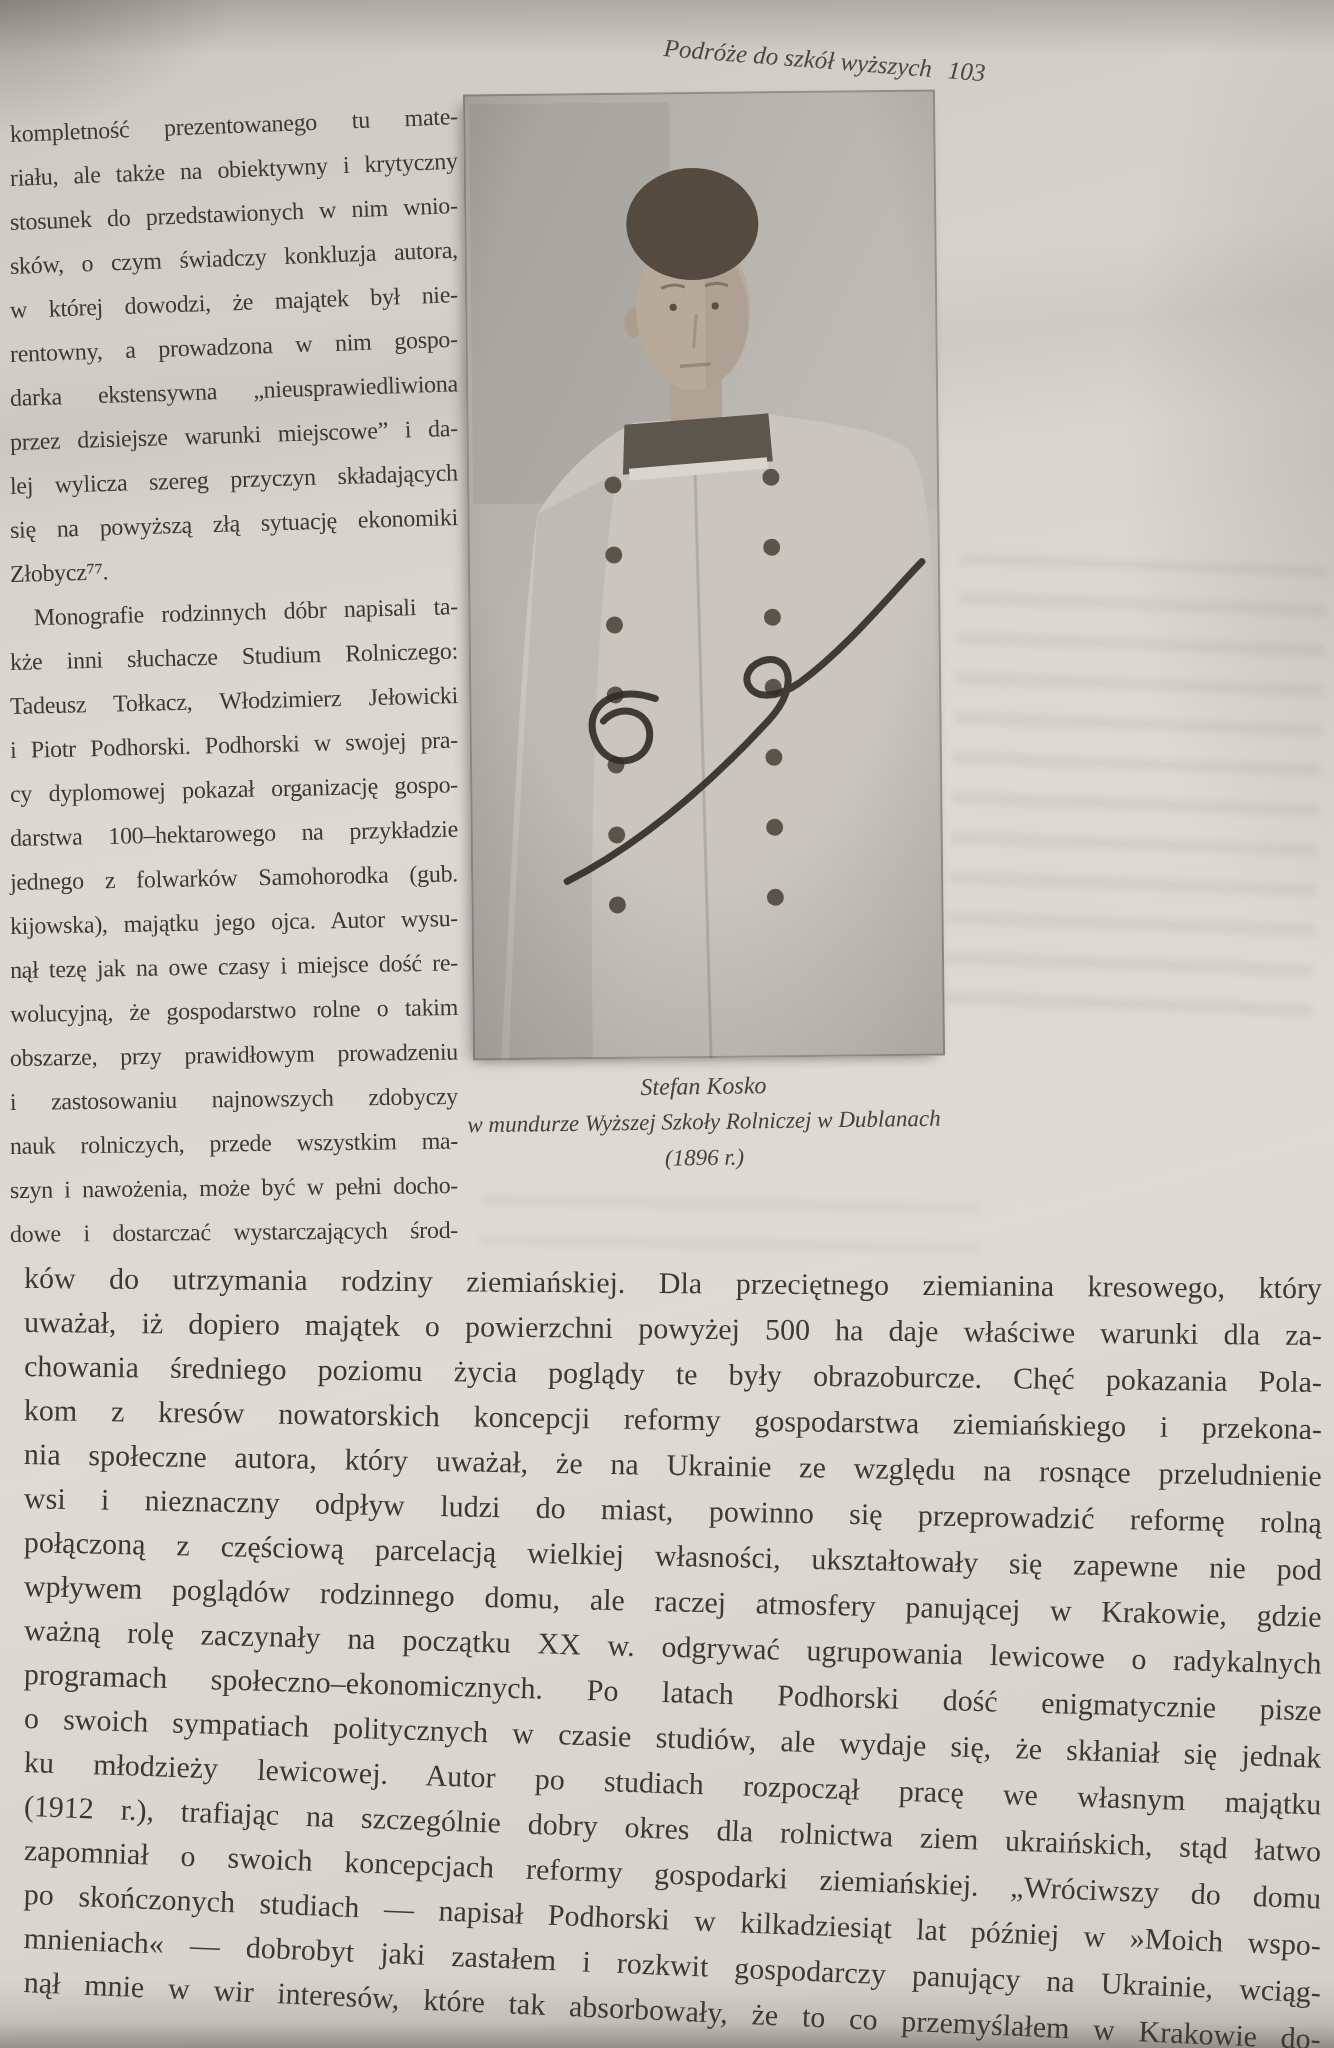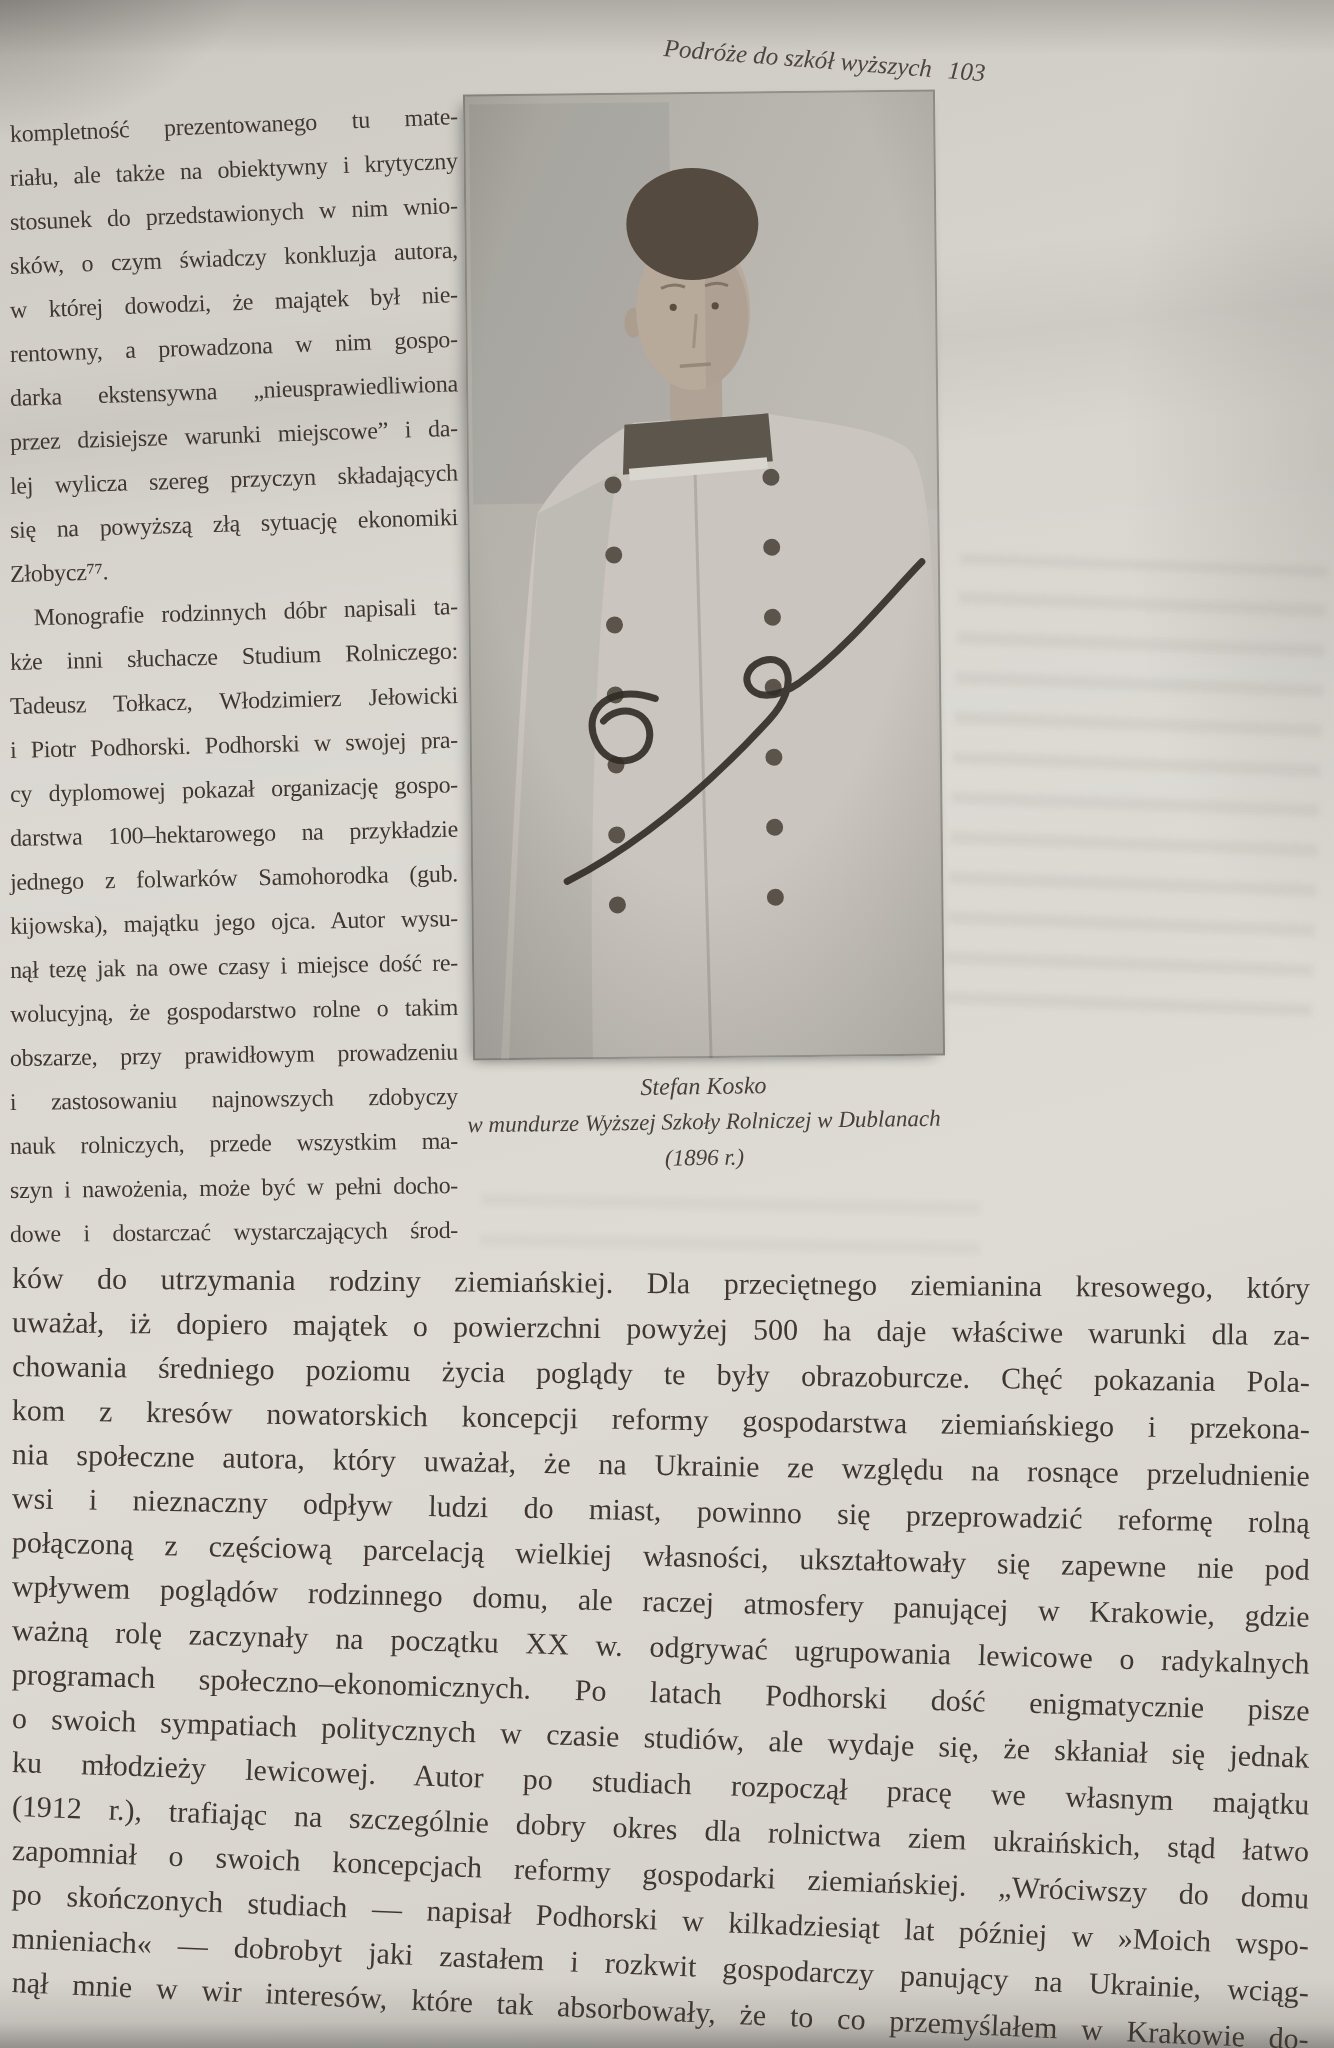--- a/index.html
+++ b/index.html
@@ -42,21 +42,21 @@
   }
   .figure svg{display:block;width:100%;height:100%;}
   .caption{
     position:absolute;left:458px;top:1068px;width:492px;
     transform:rotate(-0.8deg);transform-origin:center;
     font-style:italic;color:#45403a;text-align:center;
   }
   .caption .cline{font-size:23px;line-height:36px;white-space:nowrap;}
   .caption .c1{font-size:24px;}
   .bottom-block{
-    position:absolute;left:12px;top:1256px;width:1298px;
+    position:absolute;left:24px;top:1256px;width:1298px;
   }
   .bottom-block .tline{font-size:30px;}
   .ghost{
     position:absolute;pointer-events:none;
     background:repeating-linear-gradient(0deg, rgba(80,74,66,0.07) 0 12px, rgba(80,74,66,0.0) 12px 40px);
     filter:blur(3px);
   }
   .ghost1{left:952px;top:560px;width:368px;height:450px;transform:rotate(2deg);}
   .ghost2{left:480px;top:1186px;width:500px;height:64px;opacity:0.7;transform:rotate(1deg);}
 </style>

